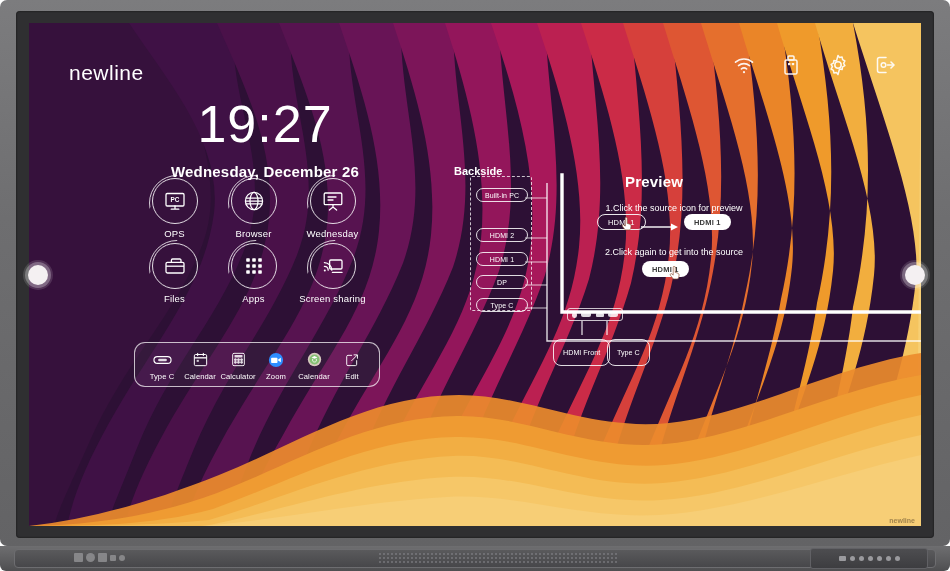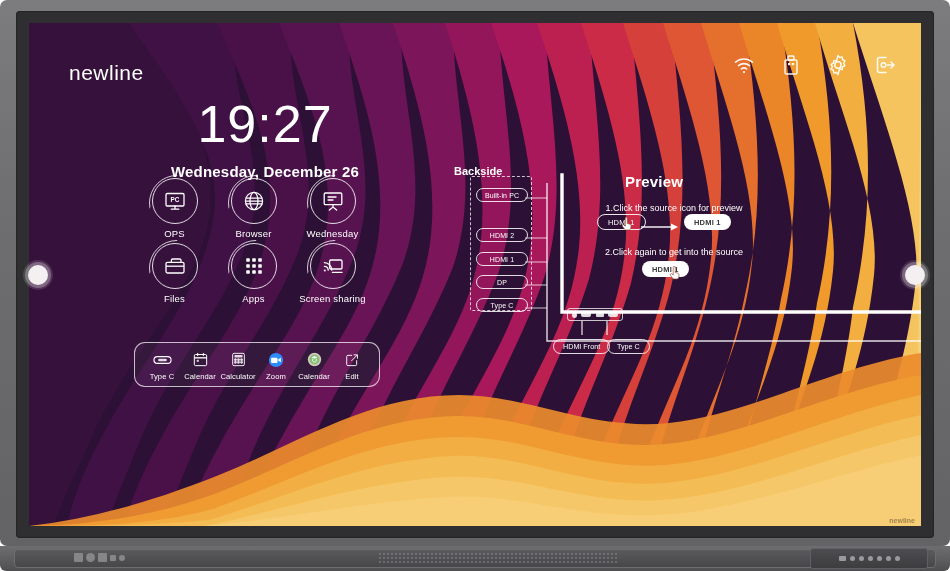--- a/index.html
+++ b/index.html
@@ -171,21 +171,21 @@
     border:1px solid rgba(255,255,255,.75); border-radius:3px;
     display:flex; align-items:center; justify-content:space-around; padding:0 2px;
   }
   .frontports span { display:block; background:rgba(255,255,255,.85); }
   .frontports .p1 { width:5px; height:6px; border-radius:50% 50% 40% 40%; }
   .frontports .p2 { width:10px; height:5px; border-radius:2px; }
   .frontports .p3 { width:8px; height:4px; border-radius:1px; }
   .frontports .p4 { width:10px; height:5px; border-radius:3px; }
 
   .fp-pill {
-    position:absolute; height:15px; padding:0 9px; border-radius:8px;
+    position:absolute; height:27px; padding:0 9px; border-radius:8px;
     border:1px solid rgba(255,255,255,.85); color:#fff; font-size:7.2px;
     display:flex; align-items:center; justify-content:center; cursor:pointer;
   }
 </style>
 </head>
 <body>
 
 <div id="root">
 
   <div class="bezel-outer"></div>

